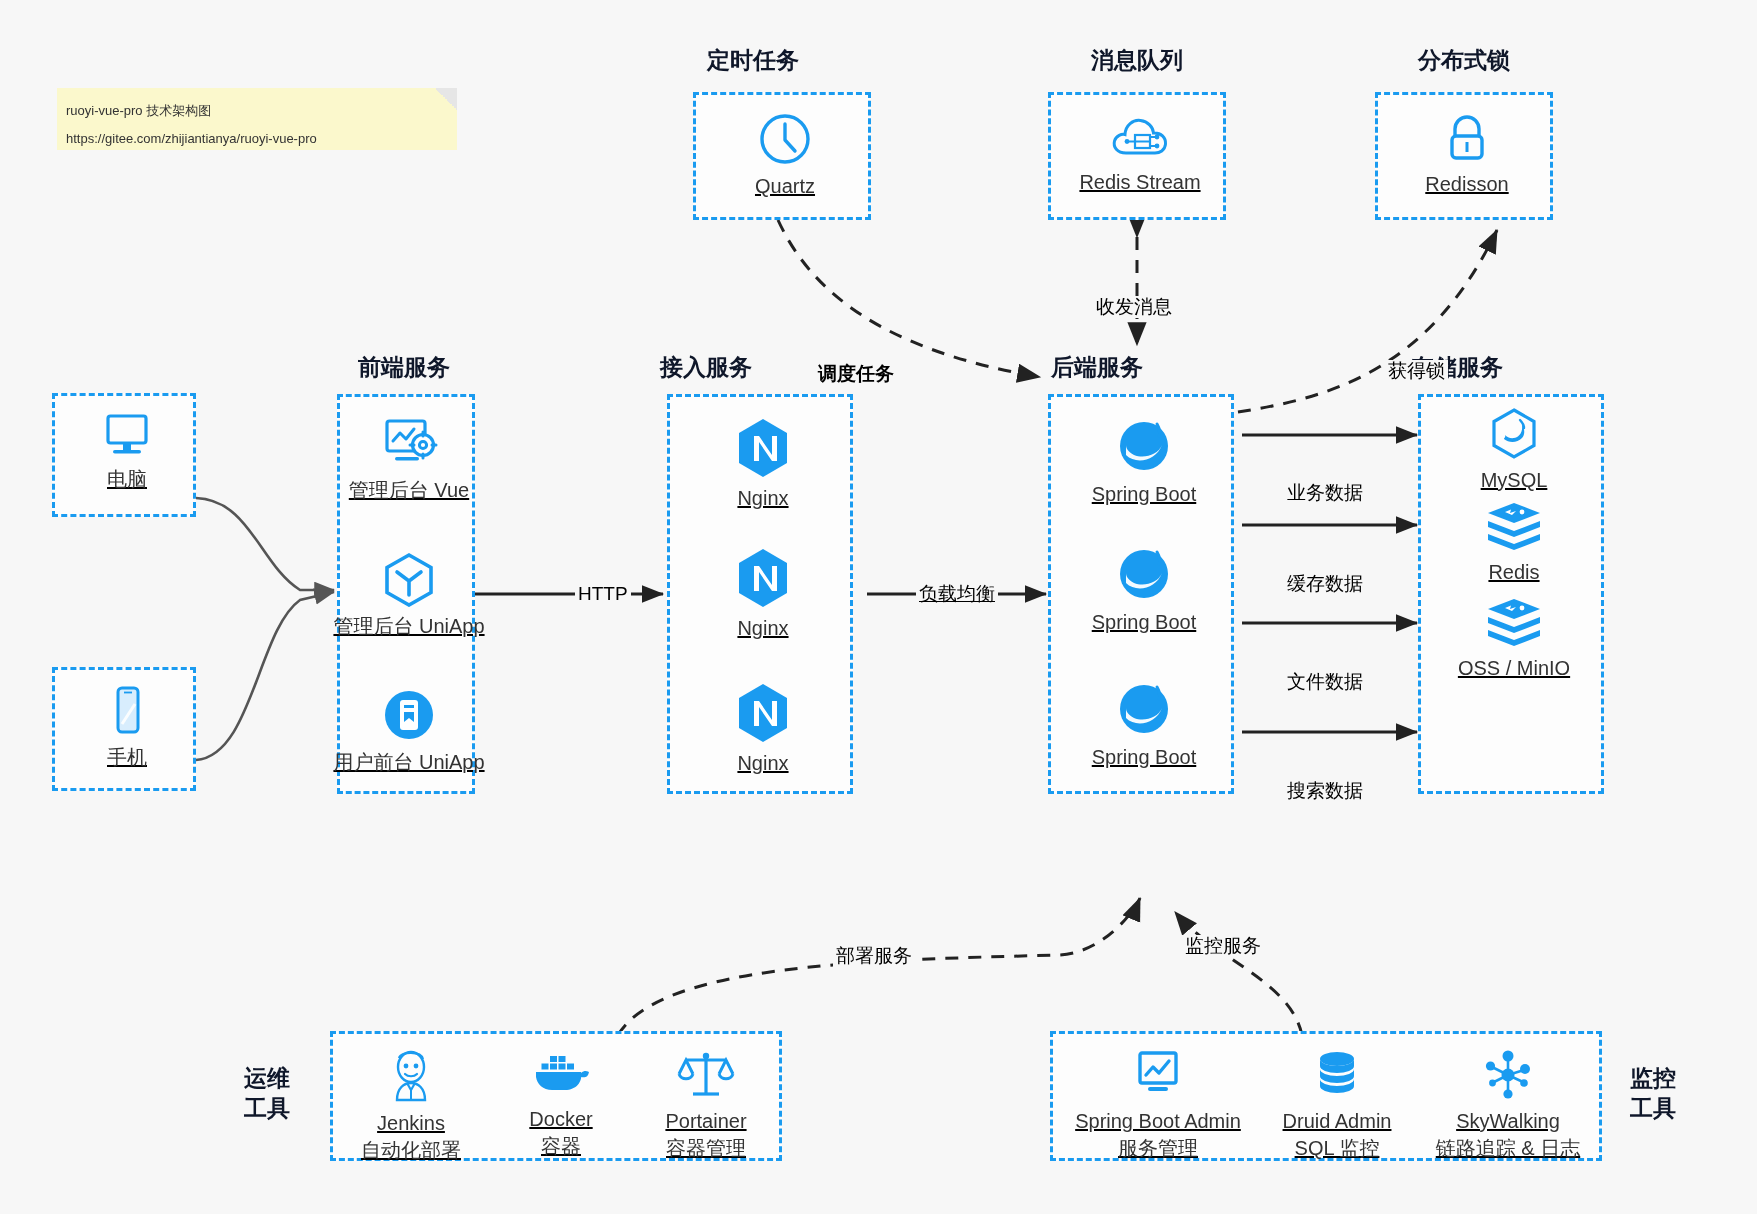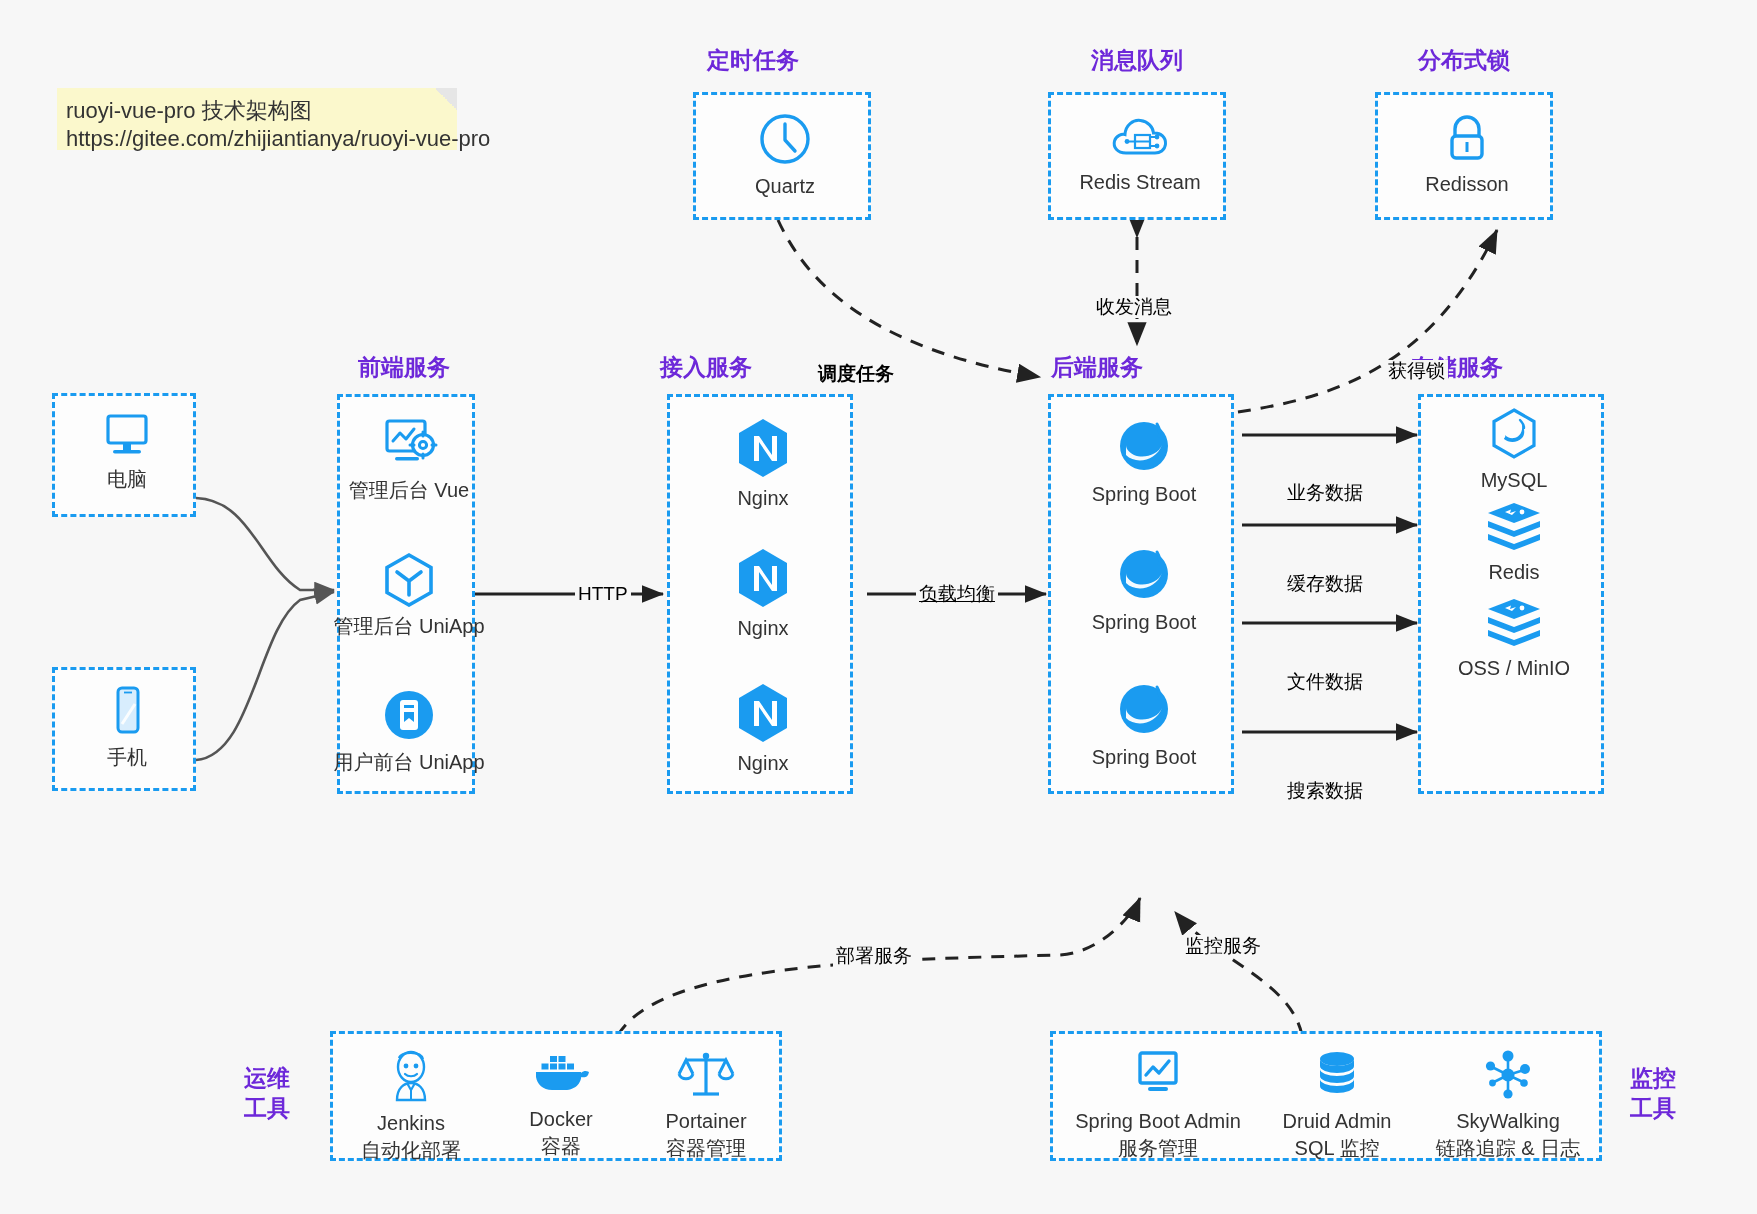--- a/index.html
+++ b/index.html
@@ -8,39 +8,39 @@
     background:#f7f7f7;
     font-family:"Liberation Sans","DejaVu Sans",sans-serif;
     position:relative;overflow:hidden;
   }
   #canvas{position:absolute;left:0;top:0;width:1757px;height:1214px;}
   svg.edges{position:absolute;left:0;top:0;width:1757px;height:1214px;pointer-events:none;}
 
   
   .note{
     position:absolute;left:57px;top:88px;width:400px;height:62px;
-    background:#fbf8cc;color:#333;font-size:22px;line-height:28px;
+    background:#fbf8cc;color:#333;font-size:13px;line-height:28px;
     padding:9px 0 0 9px;box-sizing:border-box;
   }
   .note .fold{
     position:absolute;right:0;top:0;width:22px;height:22px;
     background:linear-gradient(225deg,#e6e6e6 50%,transparent 50%);
   }
   .note-line{white-space:nowrap;}
 
   
   .grp{position:absolute;border:3px dashed #1a9bf0;background:#fdfdfd;box-sizing:border-box;}
   .grp-title{
-    position:absolute;color:#6d28d9;font-weight:bold;font-size:23px;
+    position:absolute;color:#0f172a;font-weight:bold;font-size:23px;
     text-align:center;white-space:nowrap;
   }
   .grp-title.side{line-height:30px;}
 
   
-  .node{position:absolute;display:flex;flex-direction:column;align-items:center;justify-content:space-between;}
+  .node{position:absolute;display:flex;flex-direction:column;align-items:center;justify-content:space-between;text-decoration:underline;}
   .node .ico{display:flex;align-items:center;justify-content:center;}
   .node .lbl{font-size:20px;color:#333;text-align:center;line-height:27px;white-space:nowrap;margin-top:6px;}
   .node .lbl2{font-size:20px;color:#333;text-align:center;line-height:27px;white-space:nowrap;}
 
   
   .elabel{
     position:absolute;font-size:19px;color:#000000;background:#f7f7f7;
     padding:0 3px;white-space:nowrap;line-height:22px;
   }
 </style>

